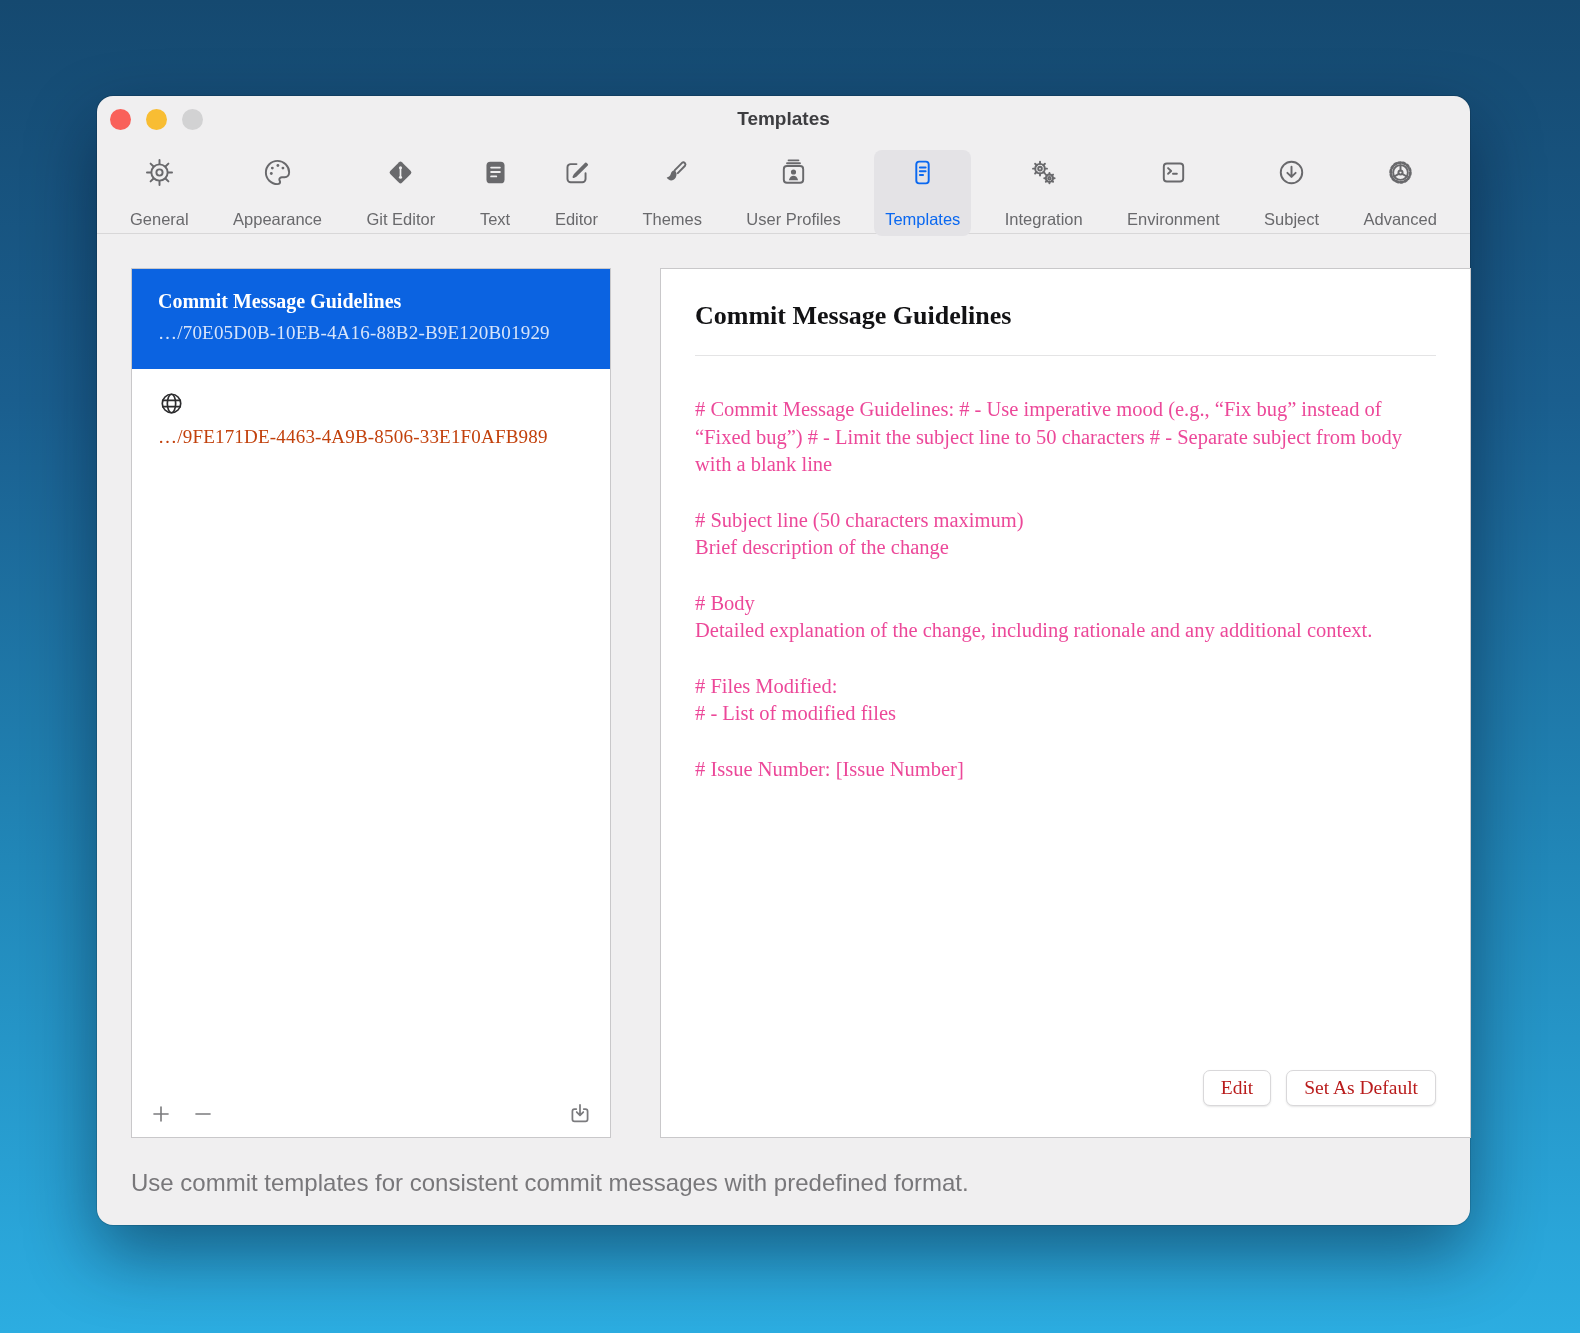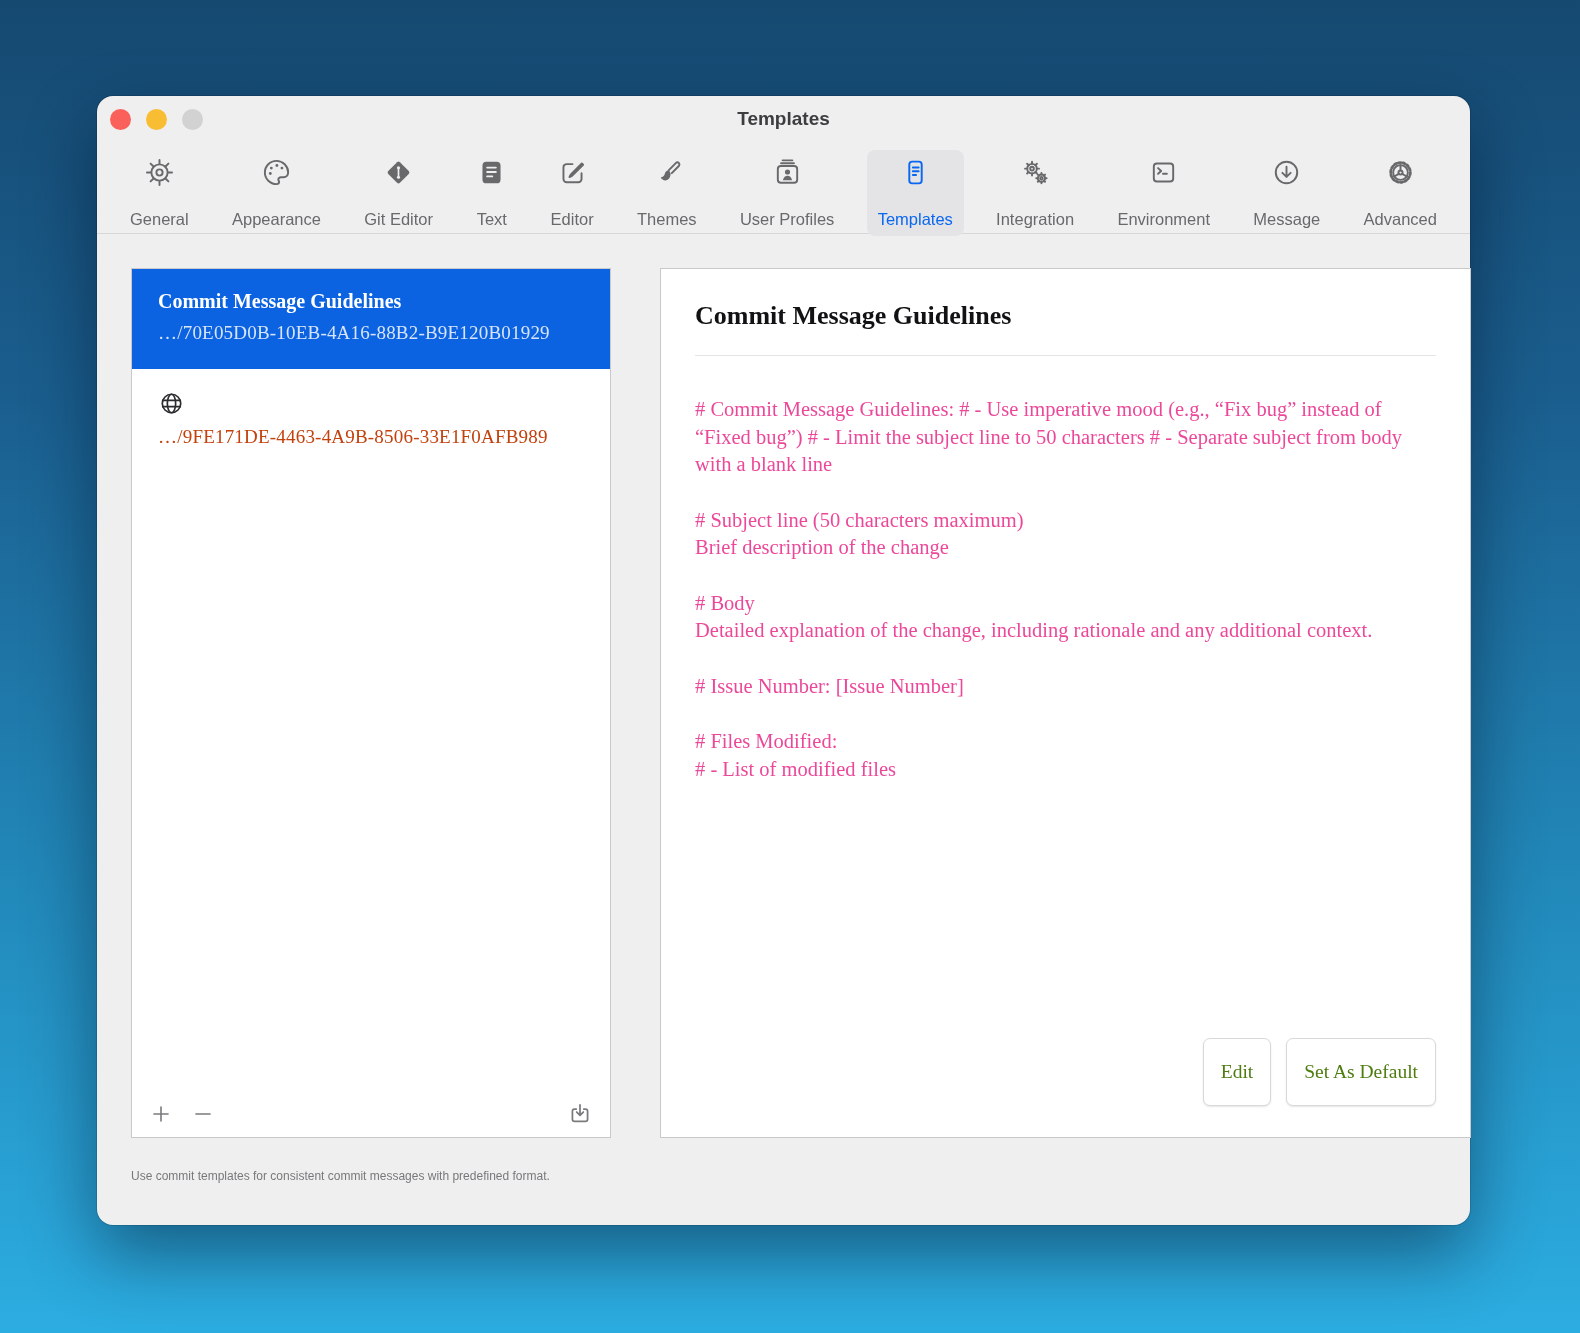--- a/index.html
+++ b/index.html
@@ -73,27 +73,27 @@
   }
   .detail-title{font-size:26px;font-weight:700;color:#121214;margin:0;}
   .detail-rule{height:1px;background:#e4e4e5;margin:24px 0 40px;}
   .detail-body p{
     margin:0 0 28px;font-size:20.5px;line-height:27.5px;color:#ec4899;
     white-space:pre-wrap;max-width:745px;
   }
   .detail-buttons{position:absolute;right:34px;bottom:31px;display:flex;gap:15px;}
   .btn{
     background:#fff;border:1px solid #d9d8da;border-radius:7px;
-    padding:21px 17px;font-size:19.5px;color:#4d7c0f;
+    padding:5px 17px;font-size:19.5px;color:#b91c1c;
     font-family:inherit;box-shadow:0 1px 2px rgba(0,0,0,.10);
     line-height:24px;
   }
   
   .footer-hint{
-    position:absolute;left:34px;top:1073px;font-size:12px;color:#78777a;
+    position:absolute;left:34px;top:1073px;font-size:24px;color:#78777a;
   }
   svg{fill:none;stroke:currentColor;stroke-width:1.5;stroke-linecap:round;stroke-linejoin:round;}
 </style>
 </head>
 <body>
 
 <div class="window">
 
   <div class="titlebar">
     <div class="traffic">
@@ -218,21 +218,21 @@
       <span class="tb-label">Environment</span>
     </div>
 
     <div class="tb-item">
       <span class="tb-icon">
         <svg viewBox="0 0 24 24">
             <circle cx="12" cy="12" r="8.3"></circle>
         <path d="M12 7.6v7.8M8.8 12.3l3.2 3.1 3.2-3.1"></path>
           </svg>
       </span>
-      <span class="tb-label">Message</span>
+      <span class="tb-label">Subject</span>
     </div>
 
     <div class="tb-item">
       <span class="tb-icon">
         <svg viewBox="0 0 24 24">
             <circle cx="12" cy="12" r="7.6" stroke-dasharray="1.7 1.7" stroke-width="2.2"></circle>
         <circle cx="12" cy="12" r="5.7"></circle>
             <circle cx="12" cy="12" r="1.6"></circle>
         <path d="M12 10.4V6.3M10.7 13 7.1 15.1M13.3 13l3.6 2.1"></path>
           </svg>
@@ -289,23 +289,23 @@
 
     <div class="detail">
       <h1 class="detail-title">Commit Message Guidelines</h1>
       <div class="detail-rule"></div>
       <div class="detail-body">
         <p># Commit Message Guidelines: # - Use imperative mood (e.g., “Fix bug” instead of “Fixed bug”) # - Limit the subject line to 50 characters # - Separate subject from body with a blank line</p>
         <p># Subject line (50 characters maximum)
 Brief description of the change</p>
         <p># Body
 Detailed explanation of the change, including rationale and any additional context.</p>
-        <p># Issue Number: [Issue Number]</p>
         <p># Files Modified:
 # - List of modified files</p>
+        <p># Issue Number: [Issue Number]</p>
       </div>
       <div class="detail-buttons">
         <button class="btn">Edit</button>
         <button class="btn">Set As Default</button>
       </div>
     </div>
 
   </div>
 
   <div class="footer-hint">Use commit templates for consistent commit messages with predefined format.</div>

